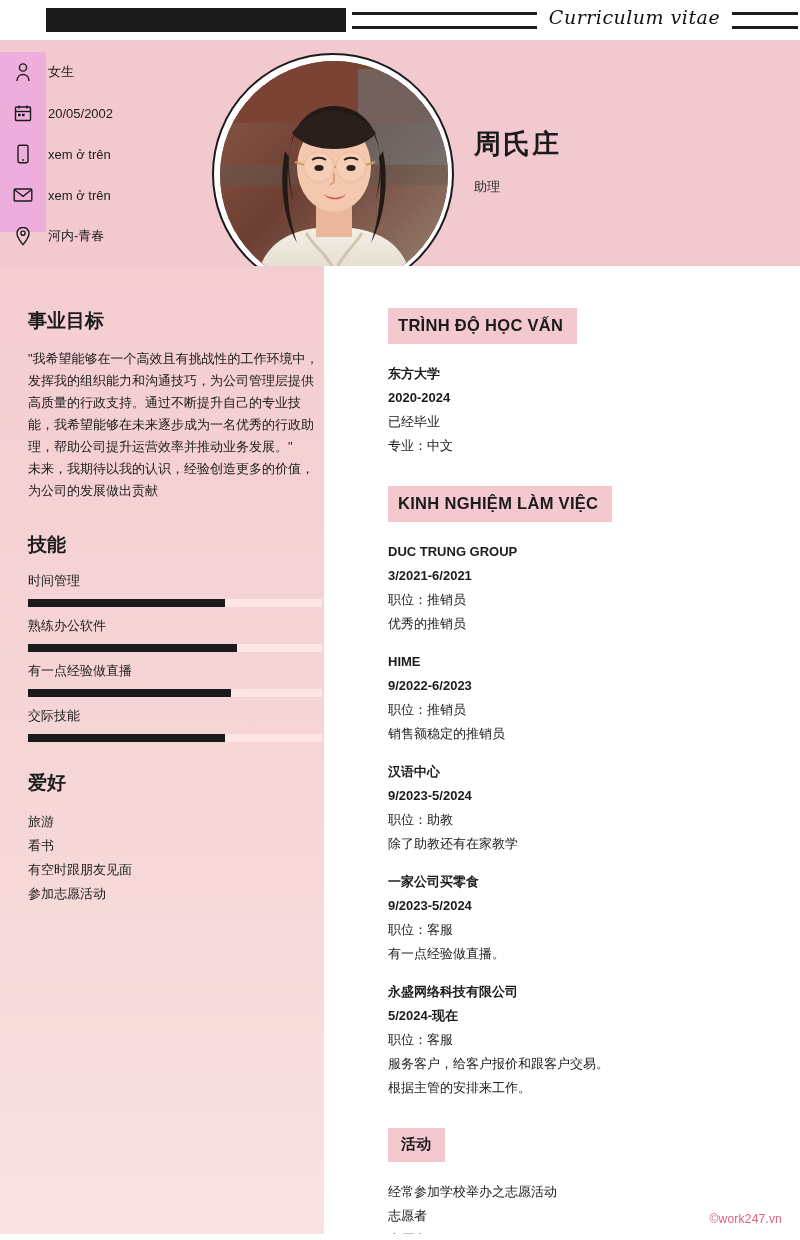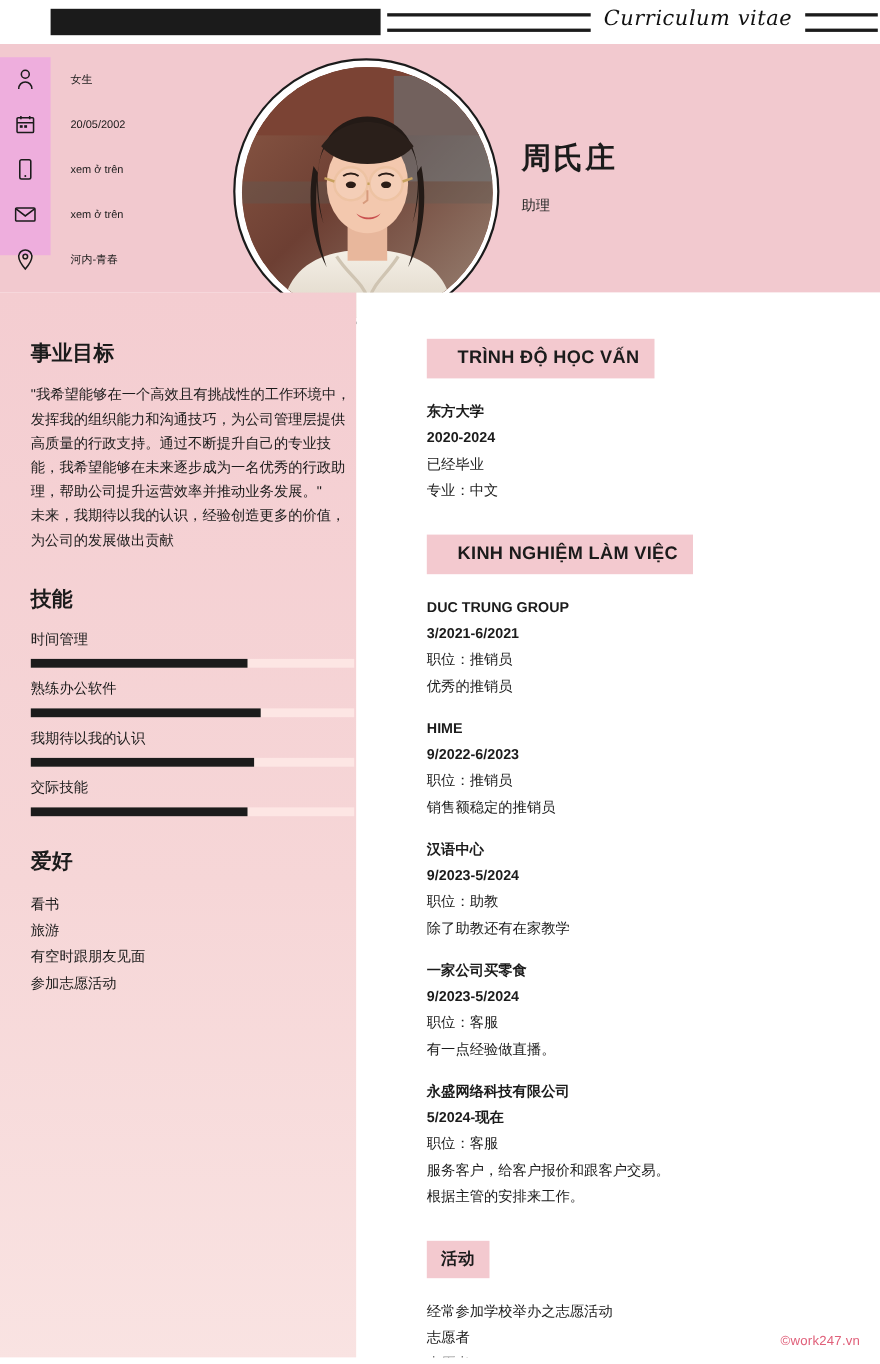--- a/index.html
+++ b/index.html
@@ -26,21 +26,21 @@
   .topbar .line-right-bot { position:absolute; left:710px; top:26px; width:66px; height:3px; background:#1b1b1b; }
 
   
   .header { position:absolute; left:0; top:40px; width:800px; height:226px; background:#f2c9cf; }
 
   .icon-col { position:absolute; left:0px; top:52px; width:46px; height:180px; background:#eeaedd; }
   .contact-list { position:absolute; left:0px; top:58px; width:320px; }
   .contact-row { display:flex; align-items:center; height:28px; margin-bottom:13px; }
   .contact-ico { width:46px; display:flex; align-items:center; justify-content:center; color:#1b1b1b; }
   .contact-ico svg { display:block; }
-  .contact-txt { font-size:10px; color:#1b1b1b; padding-left:18px; }
+  .contact-txt { font-size:13px; color:#1b1b1b; padding-left:2px; }
 
   
   .photo-wrap {
     position:absolute; left:212px; top:53px; width:242px; height:242px;
     border-radius:50%; border:2px solid #1b1b1b; background:#fff; overflow:hidden;
   }
   .photo-inner {
     position:absolute; left:6px; top:6px; width:228px; height:228px; border-radius:50%;
     overflow:hidden; background:#7d4a3a;
   }
@@ -69,21 +69,21 @@
   .bar-fill { position:absolute; left:0; top:0; height:8px; background:#1b1b1b; }
 
   .hobbies { margin-top:28px; }
   .hobby { font-size:13px; color:#1b1b1b; line-height:24px; }
 
   
   .rightcol { position:absolute; left:324px; top:266px; width:476px; height:974px; background:#fff; padding:42px 40px 0 64px; }
   .sec-title {
     display:inline-block; background:#f3c9cf; color:#1b1b1b;
     font-size:16.5px; font-weight:bold; letter-spacing:.3px;
-    padding:8px 14px 9px 28px; margin-bottom:18px;
+    padding:8px 14px 9px 10px; margin-bottom:18px;
   }
   .sec-title.small { font-size:15px; padding:7px 13px 8px 13px; }
   .block { margin-bottom:14px; }
   .b-strong { font-size:13px; font-weight:bold; color:#1b1b1b; line-height:24px; }
   .b-line { font-size:13px; color:#1b1b1b; line-height:24px; }
   .gap { height:14px; }
 
   .footer-credit {
     position:absolute; right:18px; bottom:14px;
     font-size:12px; color:#e0607a; letter-spacing:.2px;
@@ -228,37 +228,37 @@
             <div class="bar-fill" style="width:67%"></div>
           </div>
       </div>
       <div class="skill">
         <div class="skill-label">熟练办公软件</div>
         <div class="bar">
             <div class="bar-fill" style="width:71%"></div>
           </div>
       </div>
       <div class="skill">
-        <div class="skill-label">我期待以我的认识</div>
+        <div class="skill-label">有一点经验做直播</div>
         <div class="bar">
             <div class="bar-fill" style="width:69%"></div>
           </div>
       </div>
       <div class="skill">
         <div class="skill-label">交际技能</div>
         <div class="bar">
             <div class="bar-fill" style="width:67%"></div>
           </div>
       </div>
     </div>
 
     <div class="hobbies">
       <div class="lc-h">爱好</div>
+      <div class="hobby">旅游</div>
       <div class="hobby">看书</div>
-      <div class="hobby">旅游</div>
       <div class="hobby">有空时跟朋友见面</div>
       <div class="hobby">参加志愿活动</div>
     </div>
   </div>
 
   <div class="rightcol">
 
     <div class="sec-title">TRÌNH ĐỘ HỌC VẤN</div>
     <div class="block">
       <div class="b-strong">东方大学</div>

